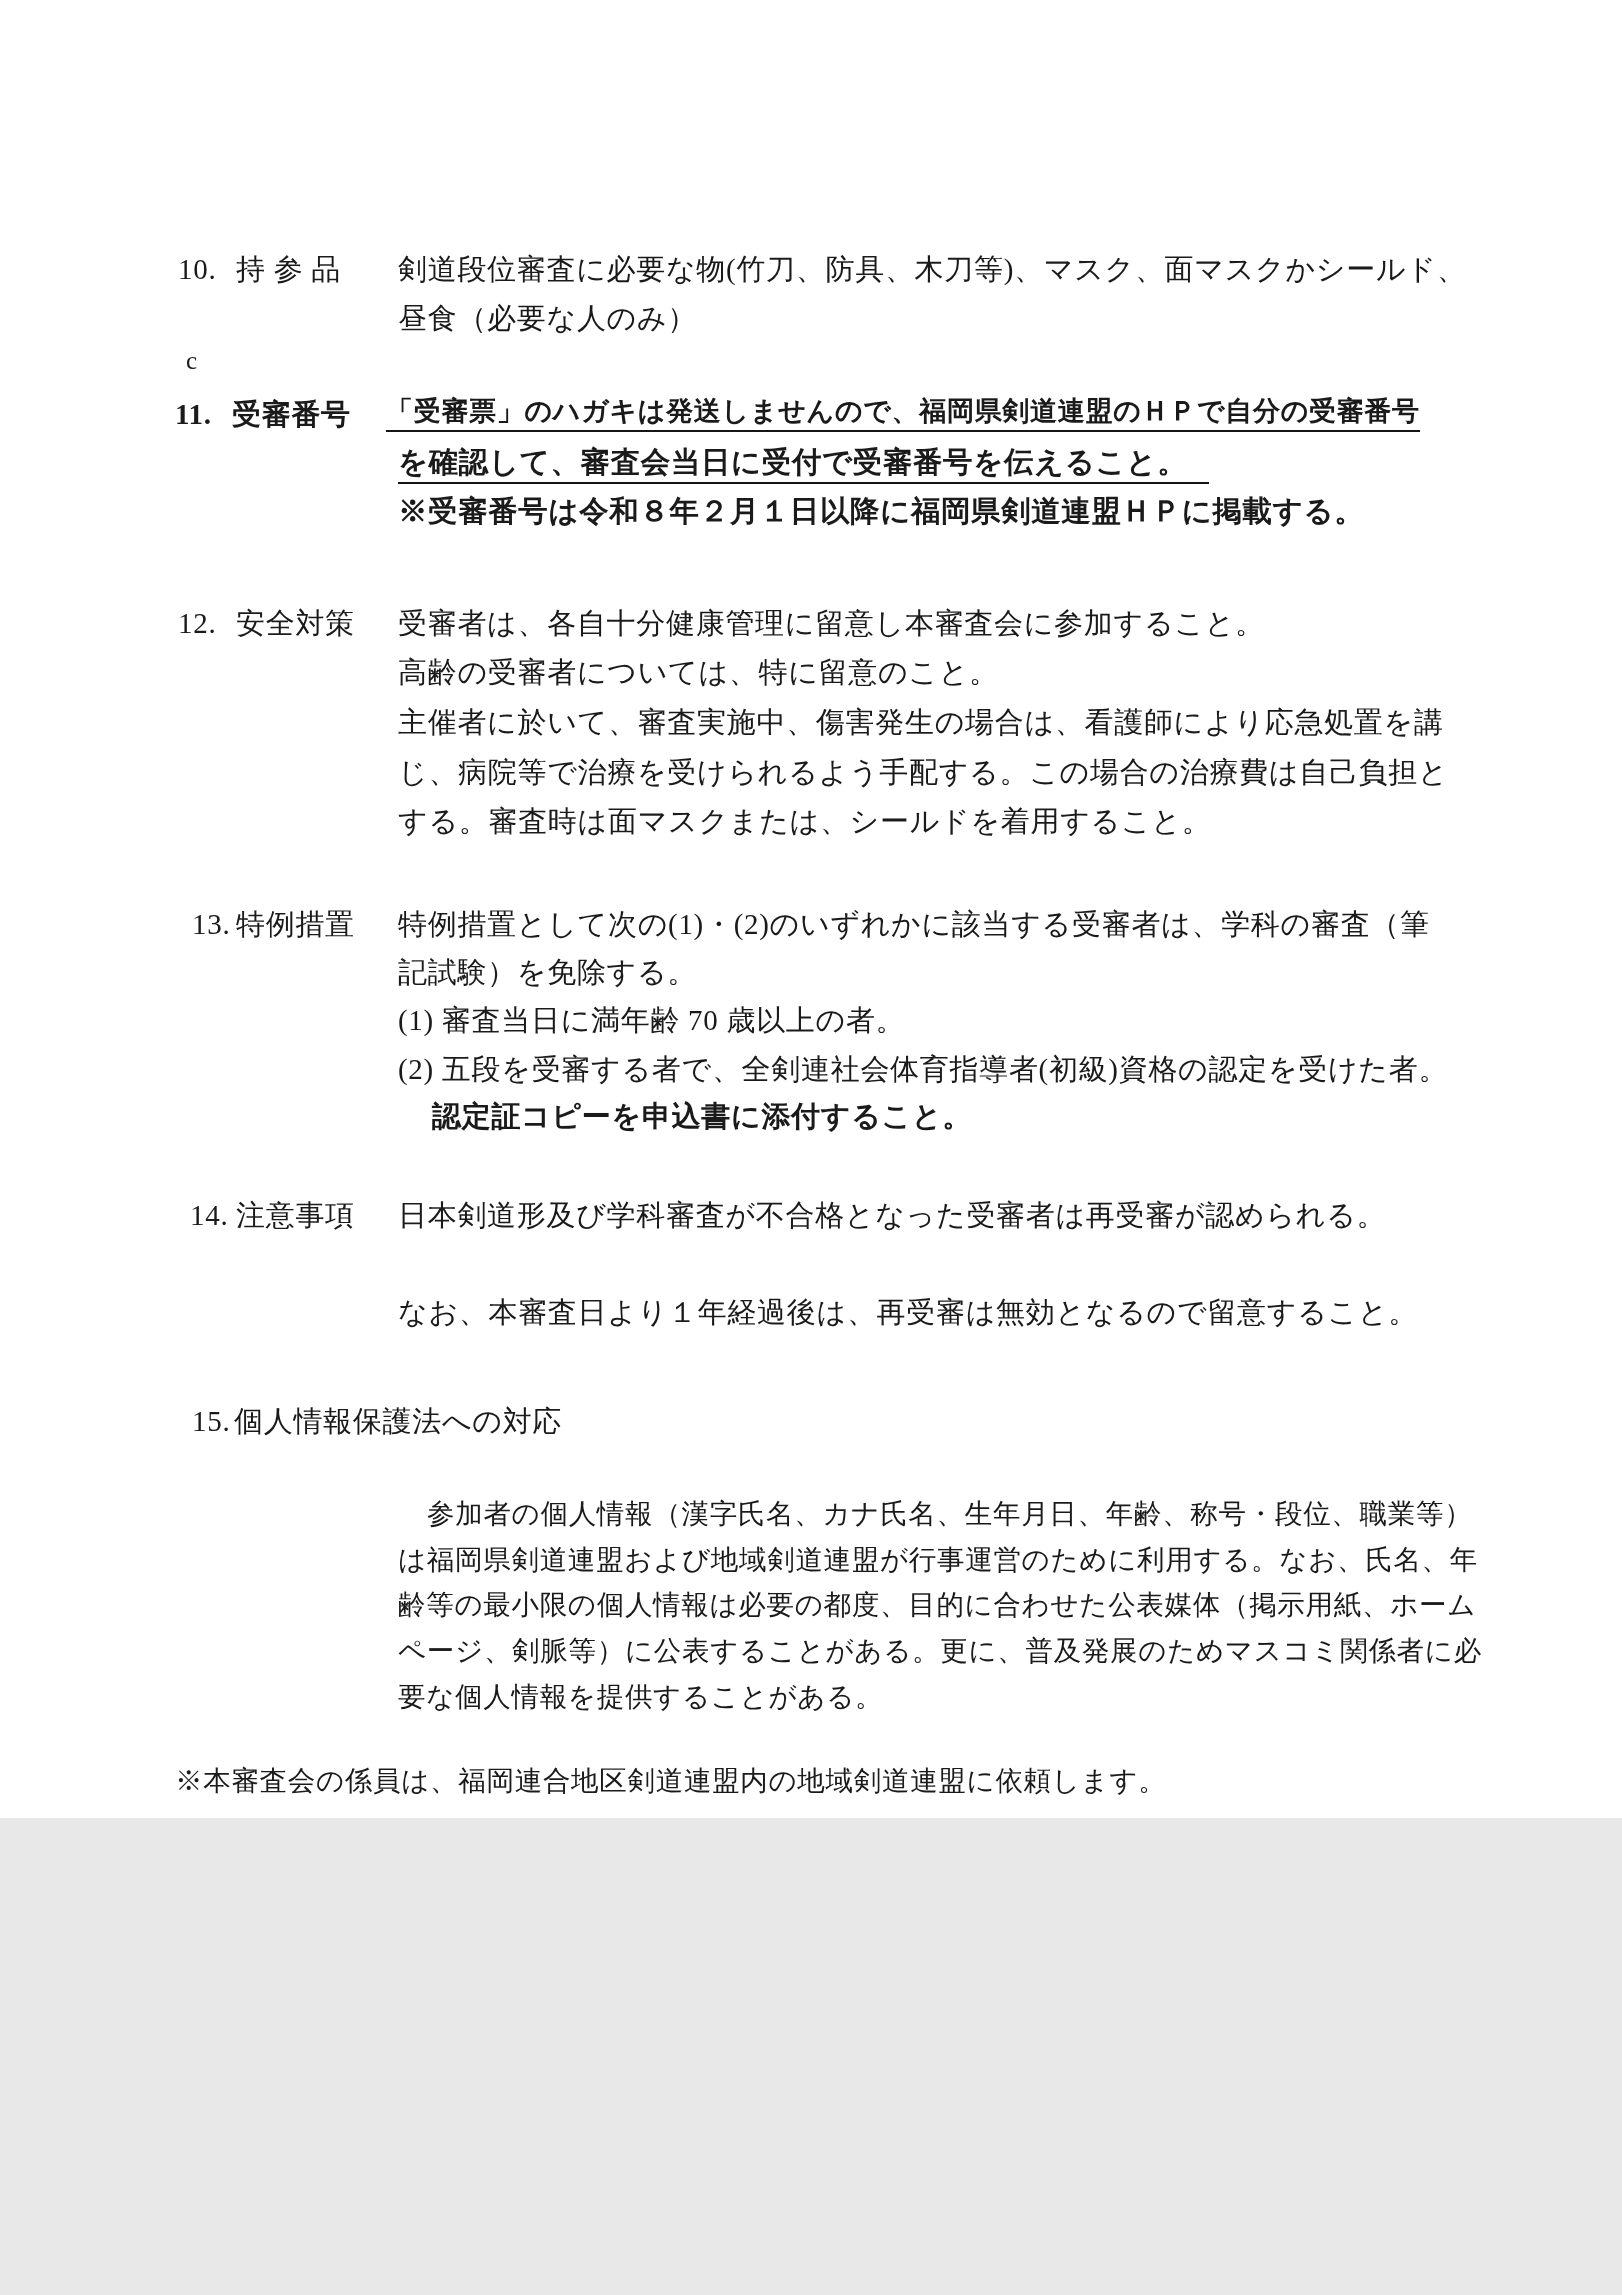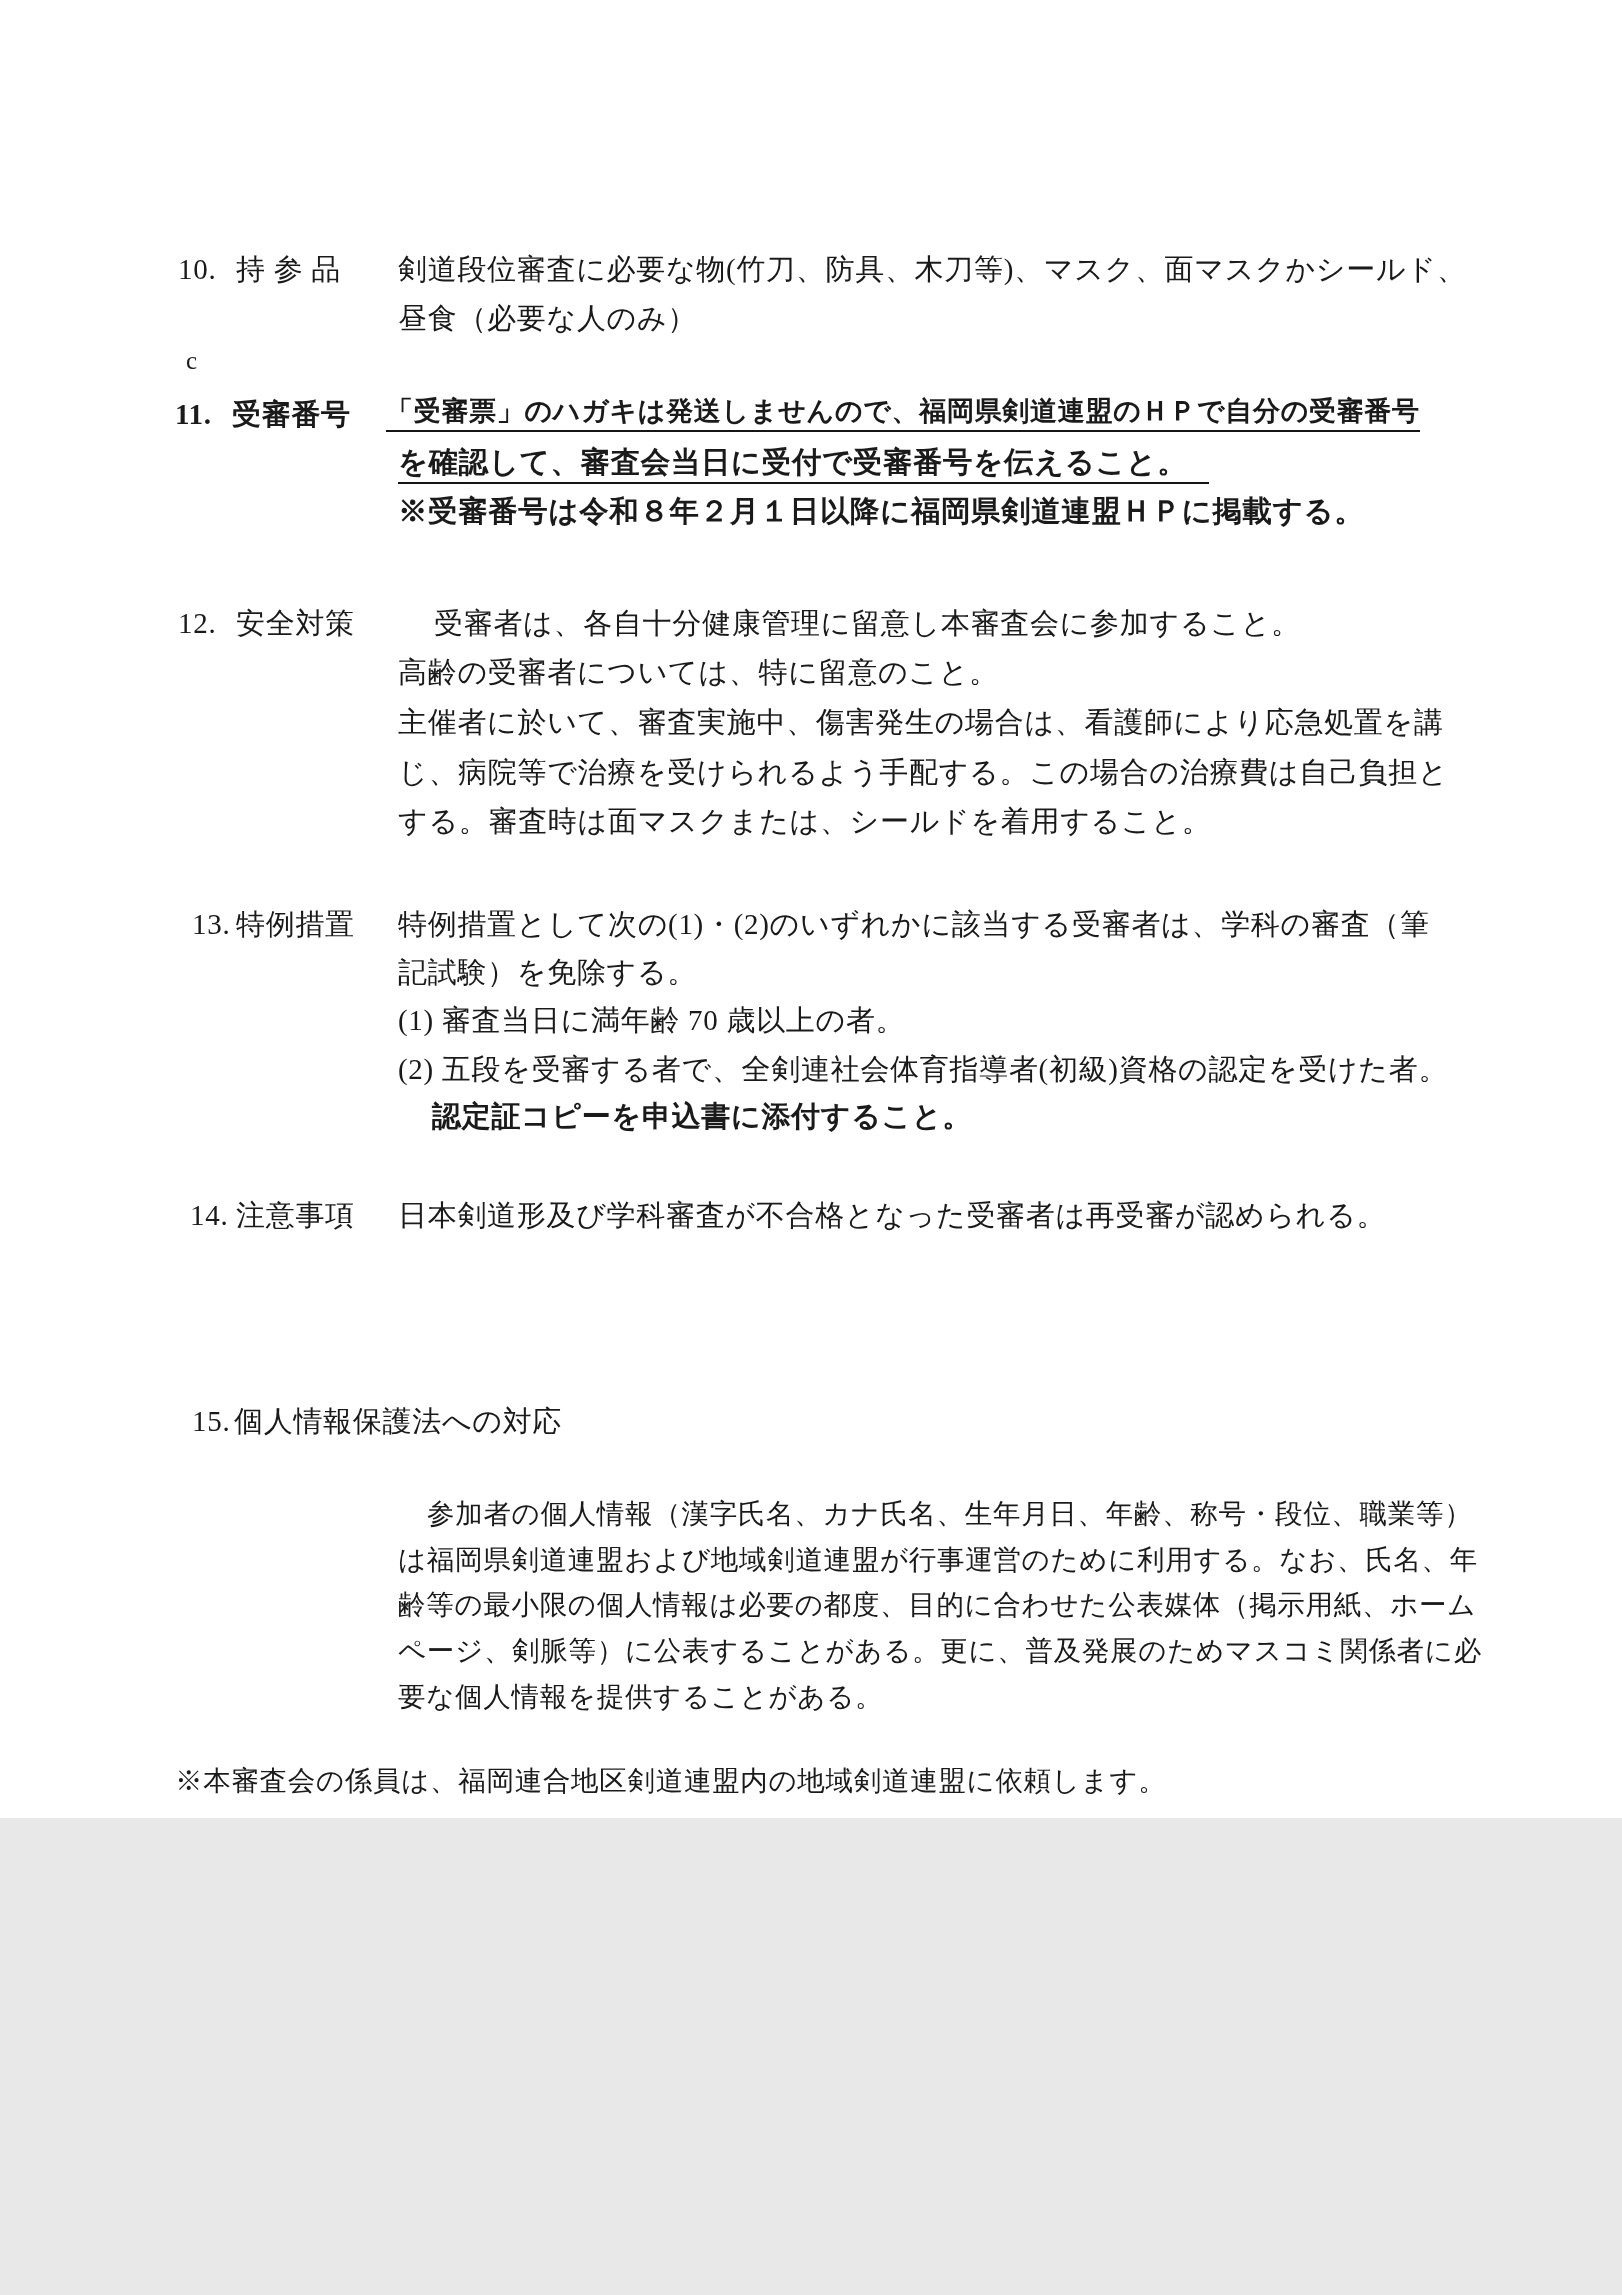--- a/index.html
+++ b/index.html
@@ -48,37 +48,38 @@
   <div class="ln sm" style="left:186px; top:348px;">c</div>
 
   <div class="ln b" style="left:175px; top:400px;">11.</div>
   <div class="ln b" style="left:232px; top:400px;">受審番号</div>
   <div class="ln b" style="left:386px; top:398px; font-size:27px;"><span class="ul">「受審票」のハガキは発送しませんので、福岡県剣道連盟のＨＰで自分の受審番号</span></div>
   <div class="ln b" style="left:398px; top:448px; font-size:29.4px;"><span class="ul pad-r">を確認して、審査会当日に受付で受審番号を伝えること。</span></div>
   <div class="ln b" style="left:398px; top:497px; font-size:29.4px;">※受審番号は令和８年２月１日以降に福岡県剣道連盟ＨＰに掲載する。</div>
 
   <div class="ln" style="left:178px; top:609px;">12.</div>
   <div class="ln" style="left:236px; top:609px;">安全対策</div>
-  <div class="ln" style="left:398px; top:609px;margin-left:36px;">受審者は、各自十分健康管理に留意し本審査会に参加すること。</div>
+  <div class="ln" style="left:398px; top:609px;">受審者は、各自十分健康管理に留意し本審査会に参加すること。</div>
   <div class="ln" style="left:398px; top:658px;">高齢の受審者については、特に留意のこと。</div>
   <div class="ln" style="left:398px; top:708px;">主催者に於いて、審査実施中、傷害発生の場合は、看護師により応急処置を講</div>
   <div class="ln" style="left:398px; top:758px;">じ、病院等で治療を受けられるよう手配する。この場合の治療費は自己負担と</div>
   <div class="ln" style="left:398px; top:807px;">する。審査時は面マスクまたは、シールドを着用すること。</div>
 
   <div class="ln" style="left:192px; top:910px;">13.</div>
   <div class="ln" style="left:236px; top:910px;">特例措置</div>
   <div class="ln" style="left:398px; top:910px;">特例措置として次の(1)・(2)のいずれかに該当する受審者は、学科の審査（筆</div>
   <div class="ln" style="left:398px; top:958px;">記試験）を免除する。</div>
   <div class="ln" style="left:398px; top:1006px;">(1) 審査当日に満年齢 70 歳以上の者。</div>
   <div class="ln" style="left:398px; top:1055px;">(2) 五段を受審する者で、全剣連社会体育指導者(初級)資格の認定を受けた者。</div>
   <div class="ln b" style="left:432px; top:1102px;">認定証コピーを申込書に添付すること。</div>
 
   <div class="ln" style="left:190px; top:1201px;">14.</div>
   <div class="ln" style="left:236px; top:1201px;">注意事項</div>
   <div class="ln" style="left:398px; top:1201px;">日本剣道形及び学科審査が不合格となった受審者は再受審が認められる。</div>
+  <div class="ln" style="left:398px; top:1298px;">なお、本審査日より１年経過後は、再受審は無効となるので留意すること。</div>
 
   <div class="ln" style="left:192px; top:1407px;">15.</div>
   <div class="ln" style="left:234px; top:1407px;">個人情報保護法への対応</div>
   <div class="ln body15" style="left:427px; top:1500px;">参加者の個人情報（漢字氏名、カナ氏名、生年月日、年齢、称号・段位、職業等）</div>
   <div class="ln body15" style="left:398px; top:1546px;">は福岡県剣道連盟および地域剣道連盟が行事運営のために利用する。なお、氏名、年</div>
   <div class="ln body15" style="left:398px; top:1591px;">齢等の最小限の個人情報は必要の都度、目的に合わせた公表媒体（掲示用紙、ホーム</div>
   <div class="ln body15" style="left:398px; top:1637px;">ページ、剣脈等）に公表することがある。更に、普及発展のためマスコミ関係者に必</div>
   <div class="ln body15" style="left:398px; top:1683px;">要な個人情報を提供することがある。</div>
 
   <div class="ln" style="left:175px; top:1767px; font-size:27.5px;">※本審査会の係員は、福岡連合地区剣道連盟内の地域剣道連盟に依頼します。</div>

